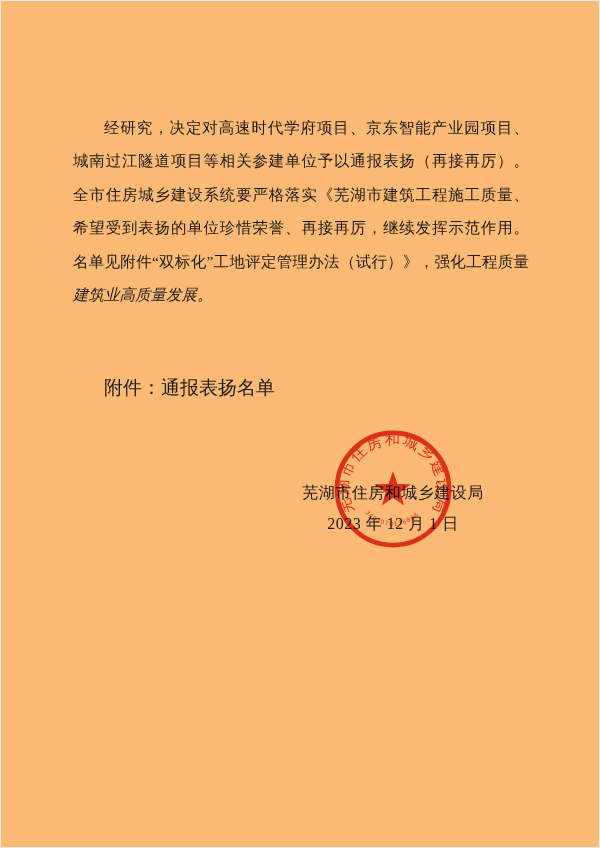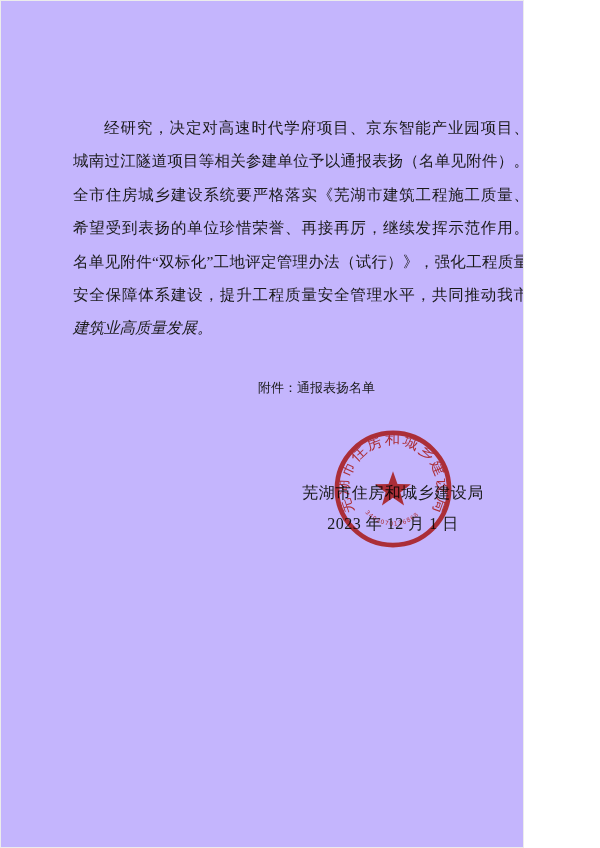--- a/index.html
+++ b/index.html
@@ -1,20 +1,20 @@
 <!DOCTYPE html>
 <html><head>
 <meta charset="utf-8">
 <style>
   html, body { margin: 0; padding: 0; background: #ffffff; }
   .page {
     position: relative;
-    width: 524px;
+    width: 600px;
     height: 848px;
-    background: #c4b5fd;
+    background: #fdba74;
     box-sizing: border-box;
     border: 1px solid #ececec;
     overflow: hidden;
     font-family: "Liberation Serif", "DejaVu Serif", serif;
     color: #1a1a1a;
   }
   .body-text {
     position: absolute;
     left: 72px;
     top: 110px;
@@ -32,24 +32,23 @@
   .body-line.no-just {
     text-align: left;
     text-align-last: left;
     font-style: italic;
   }
   .attachment-line {
     position: absolute;
     left: 72px;
     top: 370px;
     width: 456px;
-    font-size: 13px;
+    font-size: 19px;
     line-height: 33.4px;
     text-indent: 31px;
-    text-align: center;
   }
   .sign-block {
     position: absolute;
     top: 481px;
     left: 262px;
     width: 260px;
     text-align: center;
   }
   .signer-name {
     font-size: 16px;
@@ -84,25 +83,24 @@
     font-family: "DejaVu Sans", sans-serif;
   }
 </style>
 </head>
 <body>
 
 <div class="page">
 
   <div class="body-text">
     <div class="body-line indent">经研究，决定对高速时代学府项目、京东智能产业园项目、</div>
-    <div class="body-line">城南过江隧道项目等相关参建单位予以通报表扬（名单见附件）。</div>
+    <div class="body-line">城南过江隧道项目等相关参建单位予以通报表扬（再接再厉）。</div>
     <div class="body-line">全市住房城乡建设系统要严格落实《芜湖市建筑工程施工质量、</div>
     <div class="body-line">希望受到表扬的单位珍惜荣誉、再接再厉，继续发挥示范作用。</div>
     <div class="body-line">名单见附件“双标化”工地评定管理办法（试行）》，强化工程质量</div>
-    <div class="body-line">安全保障体系建设，提升工程质量安全管理水平，共同推动我市</div>
     <div class="body-line no-just">建筑业高质量发展。</div>
   </div>
 
   <div class="attachment-line">附件：通报表扬名单</div>
 
   <div class="sign-block">
     <div class="signer-name">芜湖市住房和城乡建设局</div>
     <div class="sign-date">2023 年 12 月 1 日</div>
   </div>
 

